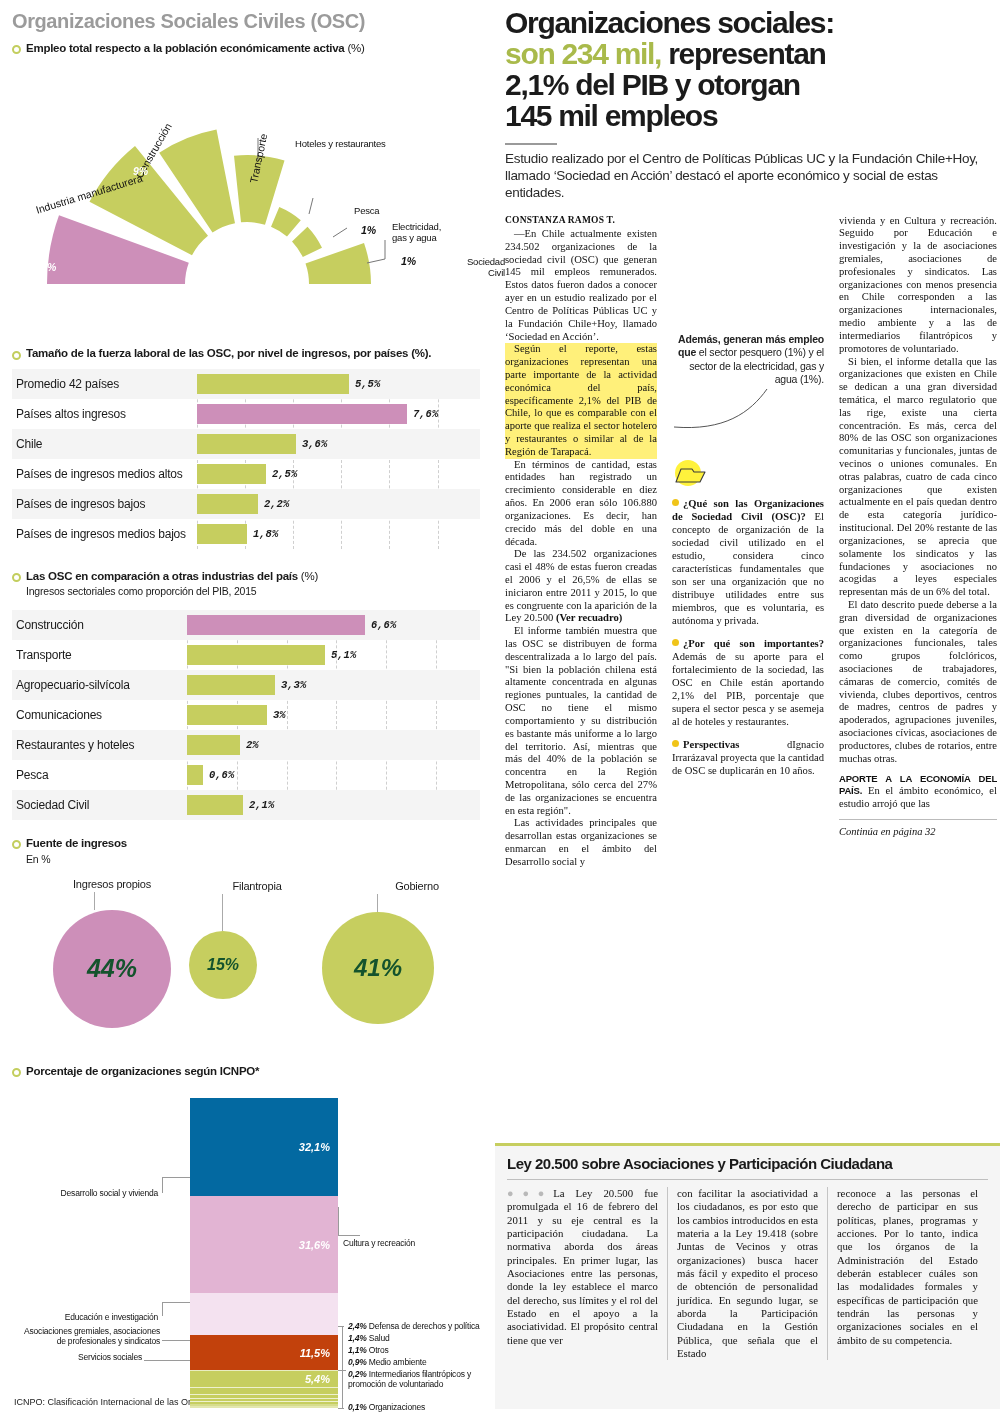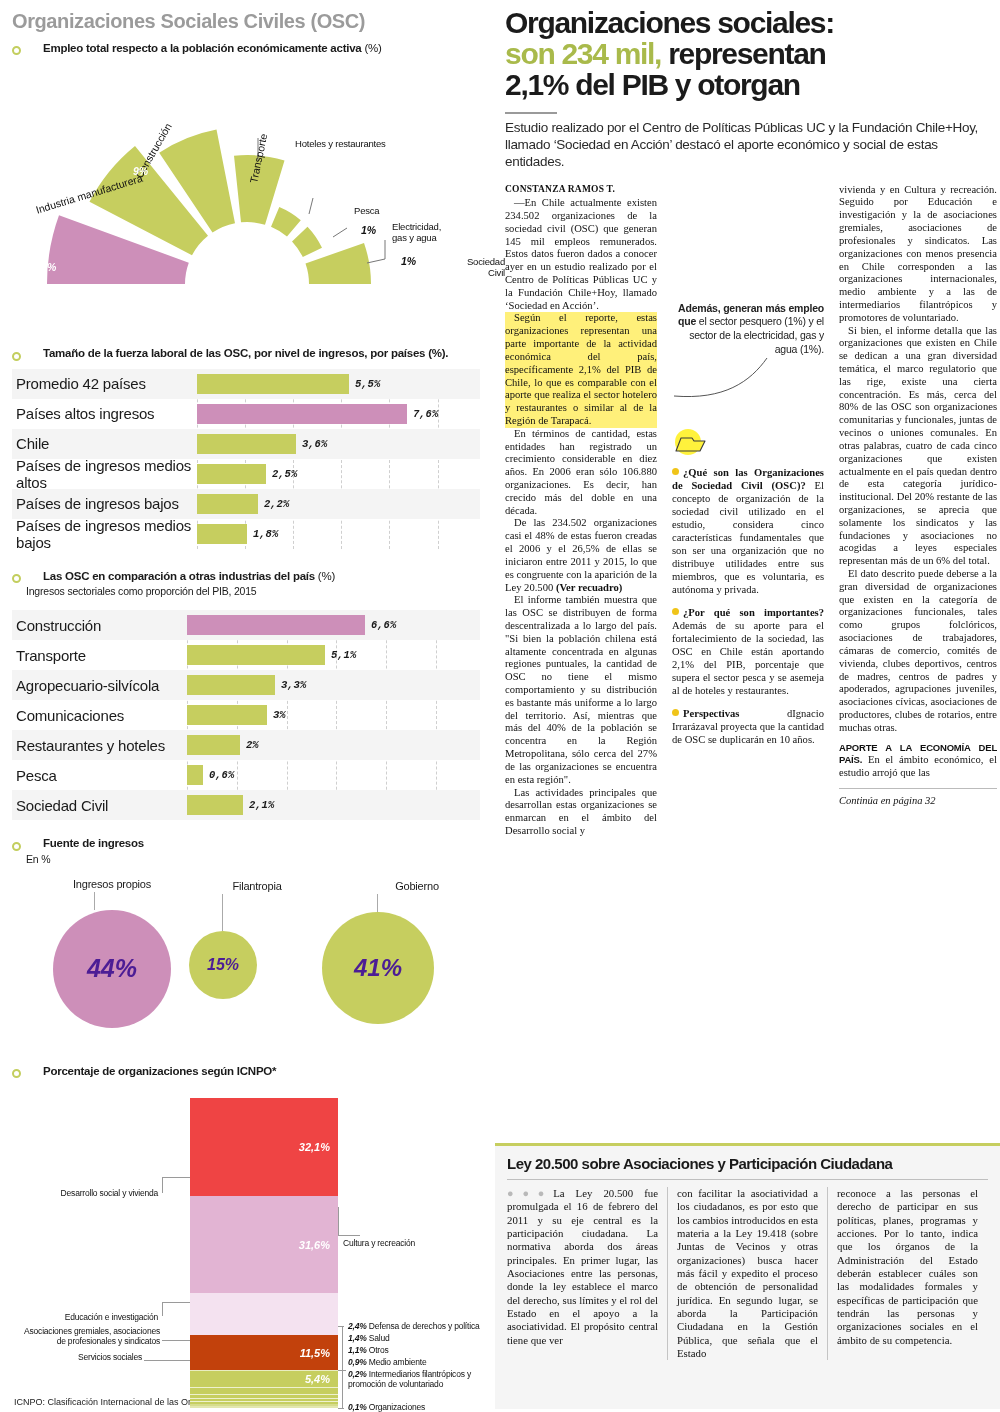--- a/index.html
+++ b/index.html
@@ -15,21 +15,21 @@
   
   .left-col {
     position: absolute; left: 0; top: 0;
     width: 492px; height: 1412px;
     padding: 10px 12px 0 12px;
   }
   .infog-title {
     font-size: 20px; font-weight: bold; color: #9b9b9b;
     letter-spacing: -0.4px; margin-bottom: 8px;
   }
-  .sec-head { display: flex; align-items: flex-end; gap: 22px; margin-bottom: 2px; }
+  .sec-head { display: flex; align-items: center; gap: 5px; margin-bottom: 2px; }
   .bullet-ring {
     width: 9px; height: 9px; border-radius: 50%;
     border: 2.5px solid #c3ce5e; background: #fff;
     flex: 0 0 auto; margin-top: 3px;
   }
   .sec-title {
     font-size: 11.5px; font-weight: bold; letter-spacing: -0.25px; line-height: 1.25;
   }
   .sec-title .light { font-weight: normal; }
   .sec-sub { font-size: 10.5px; margin-left: 14px; line-height: 1.25; letter-spacing: -0.2px;}
@@ -48,36 +48,36 @@
   .fan-val.dark { color: #111; }
   .fan-rot { position: absolute; font-size: 10.5px; font-weight: normal; color: #111; white-space: nowrap;}
 
   
   .barchart { margin-top: 8px; position: relative; }
   .bar-row {
     position: relative; display: flex; align-items: center;
     height: 30px;
   }
   .bar-row.alt { background: #f4f4f4; }
-  .bar-label { width: 185px; font-size: 15px; padding-left: 4px; letter-spacing: -0.2px; }
+  .bar-label { width: 185px; font-size: 12px; padding-left: 4px; letter-spacing: -0.2px; }
   .bar-area { position: relative; flex: 1; height: 100%; display: flex; align-items: center; font-family: Liberation Mono, monospace; }
   .bar-fill { height: 20px; background: #c6ce5f; }
   .bar-fill.accent { background: #cd8fb9; }
   .bar-val { font-size: 10.5px; font-weight: bold; font-style: italic; margin-left: 6px; white-space: nowrap;}
   .gridlines { position: absolute; left:0; top:0; right:0; bottom:0; pointer-events:none; }
   .gridline { position: absolute; top: 0; bottom: 0; width: 0; border-left: 1px dashed #cfcfcf; }
 
   
   .circles { position: relative; height: 200px; margin-top: 6px; }
   .circ-item { position: absolute; text-align: center; }
   .circ-name { font-size: 11px; letter-spacing: -0.2px; white-space: nowrap; }
   .circ-stem { width: 1px; background: #aaa; margin: 2px auto 0 auto; }
   .circ {
     border-radius: 50%; display: flex; align-items: center; justify-content: center;
-    color: #4c1d95; font-weight: bold; font-style: italic;
+    color: #14532d; font-weight: bold; font-style: italic;
   }
 
   
   .icnpo { position: relative; height: 315px; margin-top: 2px; }
   .stack { position: absolute; left: 178px; top: 18px; width: 148px; }
   .seg { position: relative; width: 100%; }
   .seg-val {
     position: absolute; right: 8px; top: 50%; transform: translateY(-50%);
     font-size: 11px; font-weight: bold; font-style: italic; color: #fff;
   }
@@ -379,21 +379,21 @@
       </div>
     </div>
 
     <div class="sec-head" style="margin-top:-8px;">
       <span class="bullet-ring"></span>
       <div class="sec-title">Porcentaje de organizaciones según ICNPO*</div>
     </div>
 
     <div class="icnpo">
       <div class="stack">
-        <div class="seg" style="height:98px; background:#ef4444;">
+        <div class="seg" style="height:98px; background:#0369a1;">
           <span class="seg-val">32,1%</span>
         </div>
         <div class="seg" style="height:97px; background:#e2b4d3;">
           <span class="seg-val">31,6%</span>
         </div>
         <div class="seg" style="height:42px; background:#f4e2f0;">
           <span class="seg-val dark">13,3%</span>
         </div>
         <div class="seg" style="height:35px; background:#c2410c;">
           <span class="seg-val">11,5%</span>
@@ -461,20 +461,21 @@
     <div class="footnote">ICNPO: Clasificación Internacional de las Organizaciones Sin Fines de Lucro</div>
 
   </div>
 
   <div class="right-col">
 
     <h1 class="headline">
       <span>Organizaciones sociales:</span><br>
       <span class="green">son 234 mil,</span><span> representan</span><br>
       <span>2,1% del PIB y otorgan</span><br>
+      <span>145 mil empleos</span>
     </h1>
 
     <div class="hl-rule"></div>
     <div class="standfirst">Estudio realizado por el Centro de Políticas Públicas UC y la Fundación Chile+Hoy, llamado ‘Sociedad en Acción’ destacó el aporte económico y social de estas entidades.</div>
 
     <div class="article">
 
       <div class="acol c1">
         <div class="byline">CONSTANZA RAMOS T.</div>
         <p>—En Chile actualmente existen 234.502 organizaciones de la sociedad civil (OSC) que generan 145 mil empleos remunerados. Estos datos fueron dados a conocer ayer en un estudio realizado por el Centro de Políticas Públicas UC y la Fundación Chile+Hoy, llamado ‘Sociedad en Acción’.</p>

